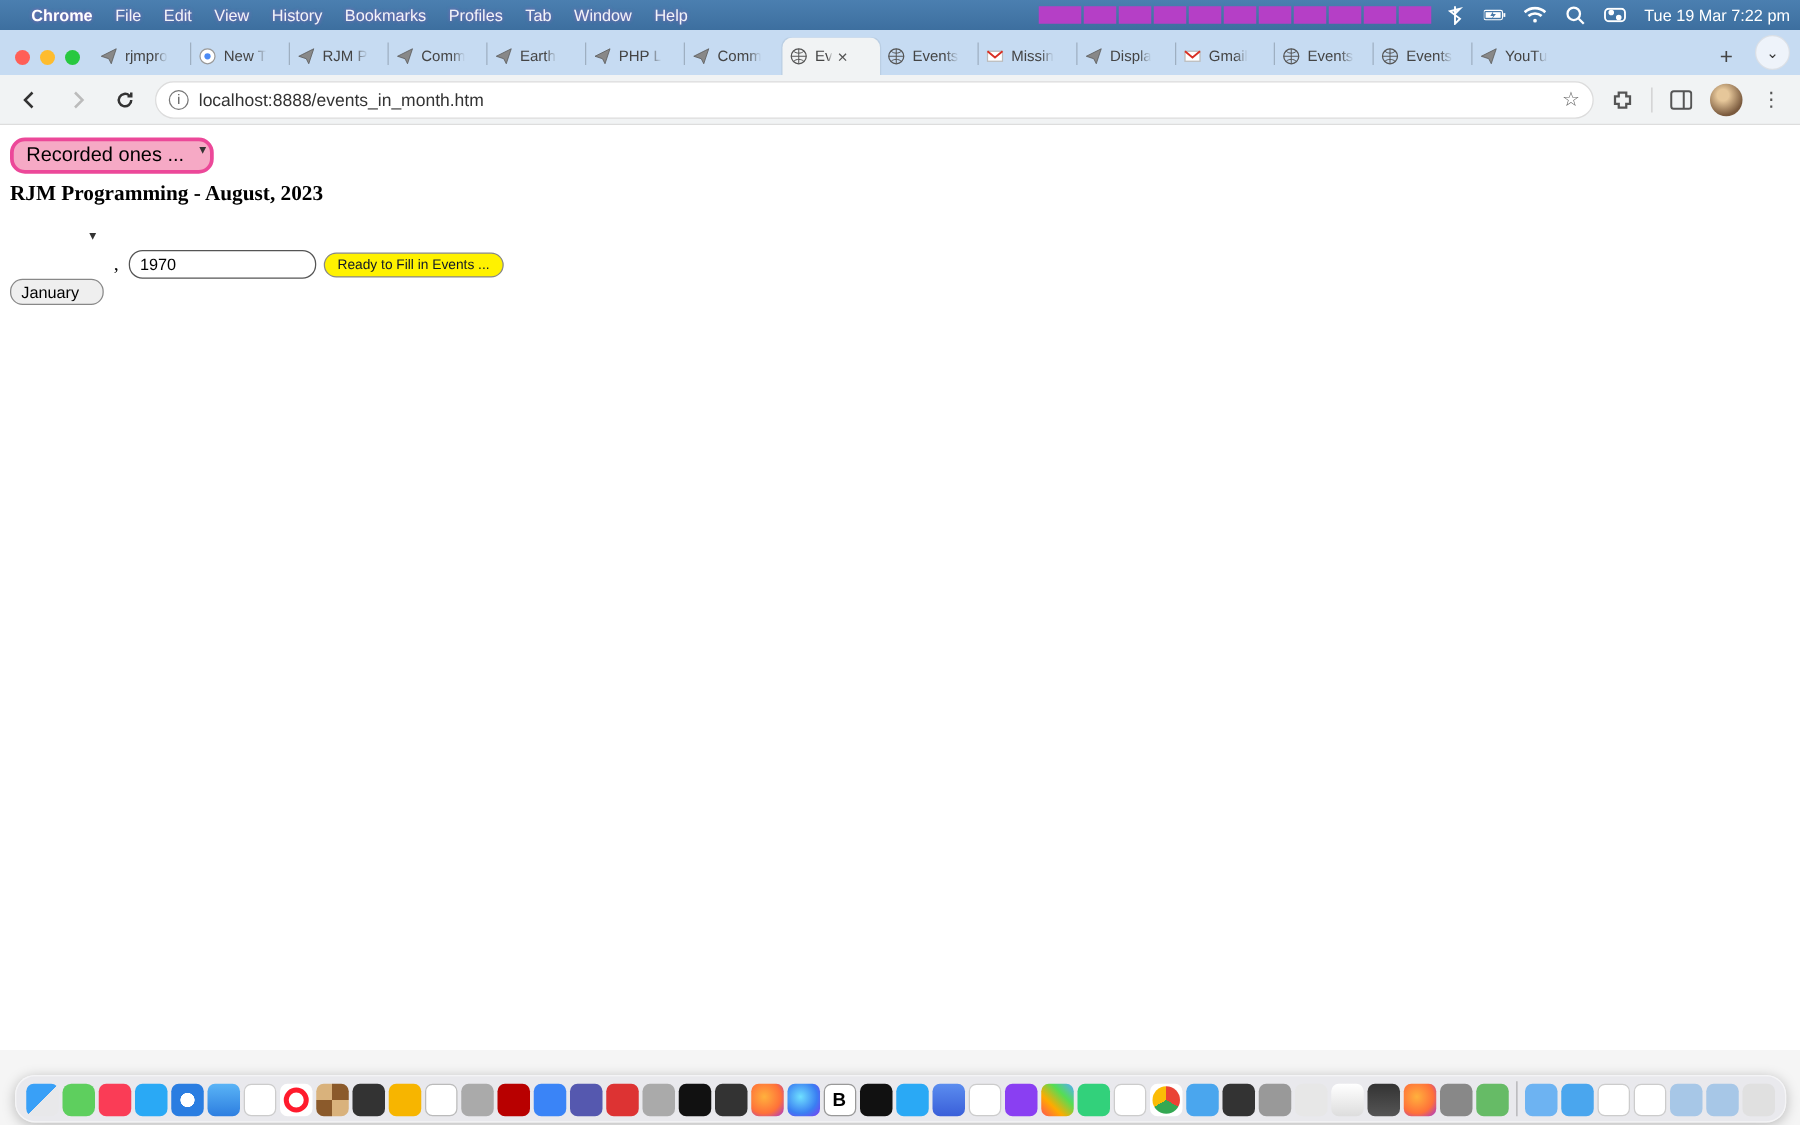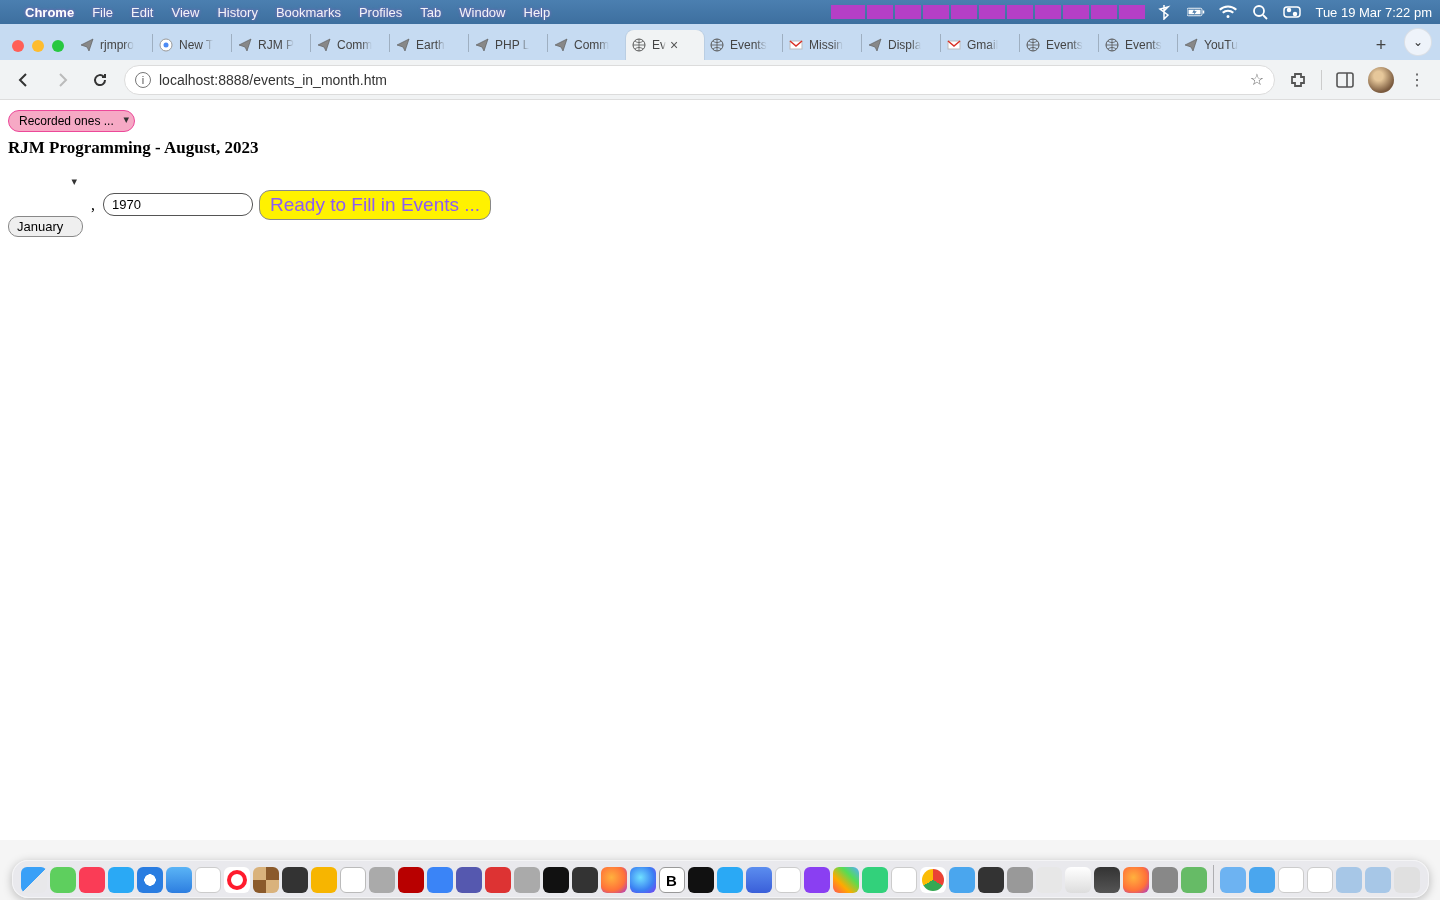--- a/index.html
+++ b/index.html
@@ -138,23 +138,23 @@
     background: #fff;
     padding: 10px 8px;
     height: calc(900px - 24px - 36px - 40px - 60px);
     font-family: "Times New Roman", Times, serif;
     color: #000;
   }
   .page h1 { font-size: 32px; font-weight: 700; margin: 4px 0 10px 0; display:inline-block; }
   .title-row { display:flex; align-items:center; gap:18px; }
   .recorded-select {
     font-family: -apple-system, sans-serif;
-    font-size: 12px;
+    font-size: 16px;
     background: #f6a9c5;
-    border: 1px solid #ec4899;
+    border: 3px solid #ec4899;
     border-radius: 12px;
     padding: 3px 20px 3px 10px;
     appearance: none;
     -webkit-appearance: none;
     position: relative;
     color:#000;
   }
   .select-wrap { position:relative; display:inline-block; }
   .select-wrap::after { content:"▾"; position:absolute; right:6px; top:3px; font-size:11px; pointer-events:none; color:#333;}
   .page h3 { font-size: 17px; font-weight:700; margin: 6px 0 14px 0; }
@@ -175,22 +175,22 @@
     border-radius: 11px;
     padding: 3px 8px;
     font-size: 13px;
     background:#fff;
   }
   .ready-btn {
     border: 1px solid #888;
     border-radius: 11px;
     padding: 3px 10px;
     background: #fff200;
-    font-size: 19px;
-    color: #8b5cf6;
+    font-size: 11px;
+    color: #0f172a;
     cursor: pointer;
   }
 
   
   .dock-wrap {
     position: absolute;
     bottom: 2px;
     left: 0;
     right: 0;
     display: flex;

